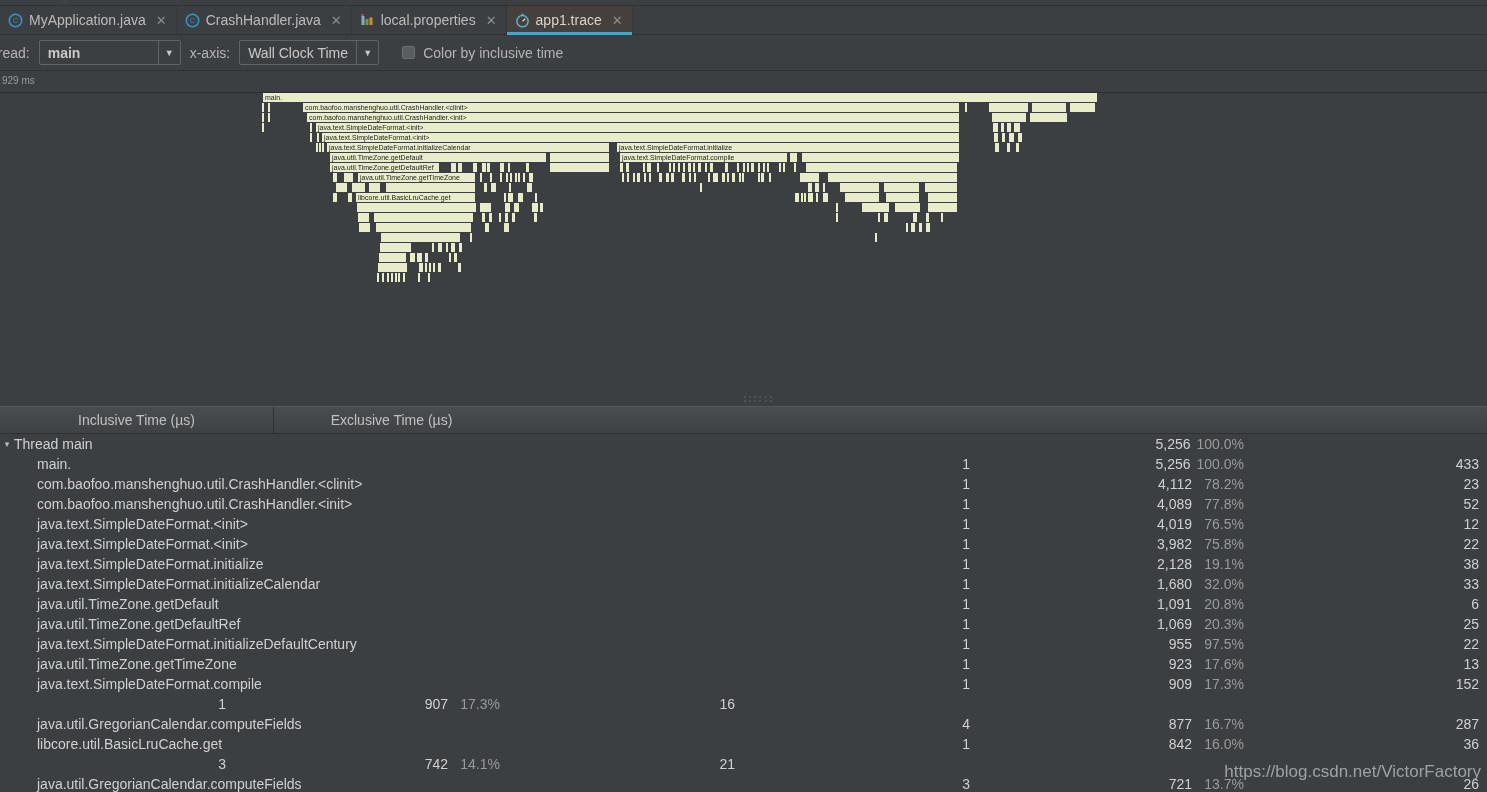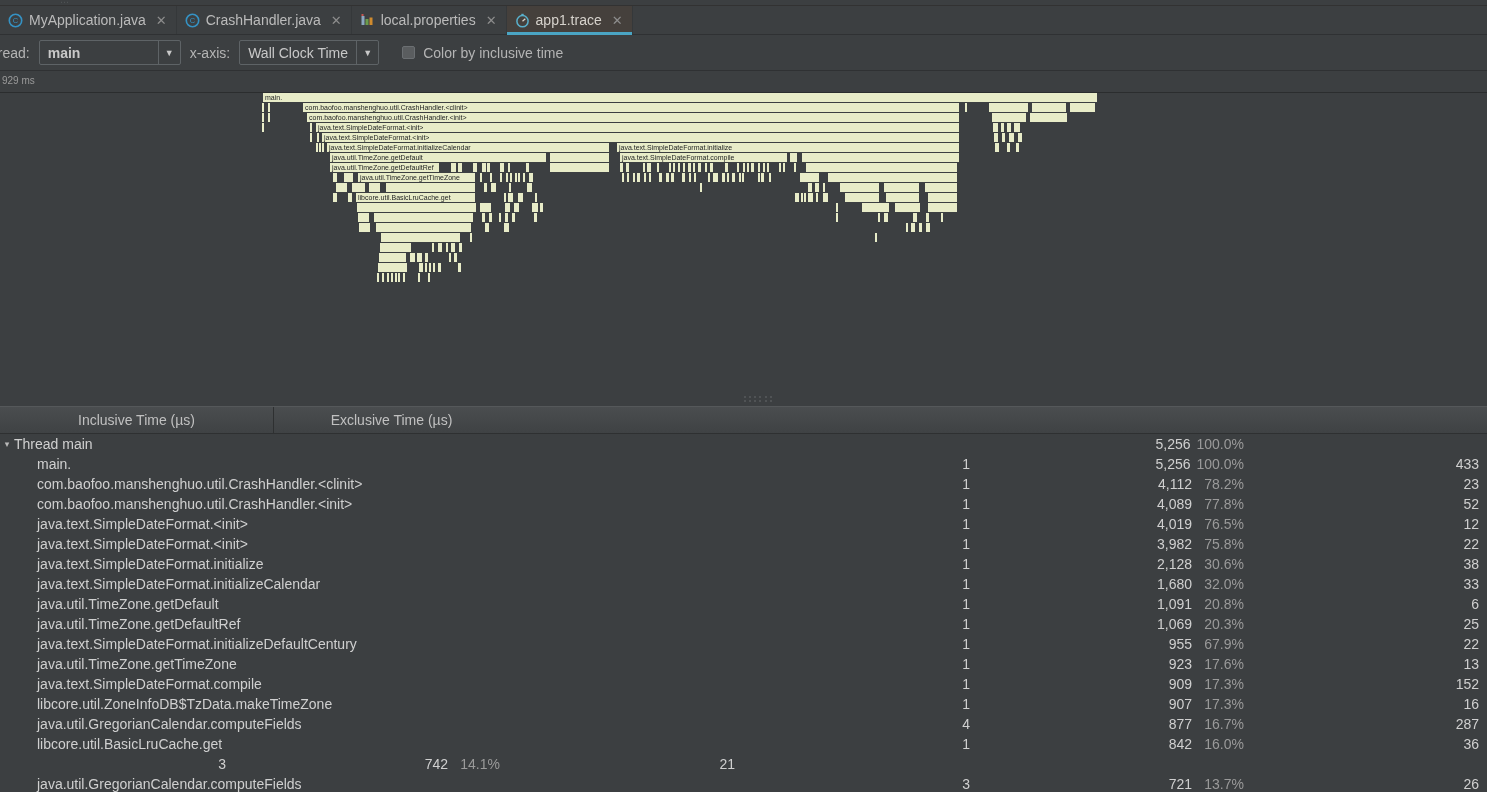--- a/index.html
+++ b/index.html
@@ -552,21 +552,21 @@
           <div class="td excl">22</div>
         </div>
         <div class="trow">
           <div class="td name">
             <span class="twisty"></span>
             <span class="nm-text" style="margin-left: 23px;">java.text.SimpleDateFormat.initialize</span>
           </div>
           <div class="td count">1</div>
           <div class="td incl">
             <span class="num">2,128</span>
-            <span class="pct">30.6%</span>
+            <span class="pct">19.1%</span>
           </div>
           <div class="td excl">38</div>
         </div>
         <div class="trow">
           <div class="td name">
             <span class="twisty"></span>
             <span class="nm-text" style="margin-left: 23px;">java.text.SimpleDateFormat.initializeCalendar</span>
           </div>
           <div class="td count">1</div>
           <div class="td incl">
@@ -600,21 +600,21 @@
           <div class="td excl">25</div>
         </div>
         <div class="trow">
           <div class="td name">
             <span class="twisty"></span>
             <span class="nm-text" style="margin-left: 23px;">java.text.SimpleDateFormat.initializeDefaultCentury</span>
           </div>
           <div class="td count">1</div>
           <div class="td incl">
             <span class="num">955</span>
-            <span class="pct">67.9%</span>
+            <span class="pct">97.5%</span>
           </div>
           <div class="td excl">22</div>
         </div>
         <div class="trow">
           <div class="td name">
             <span class="twisty"></span>
             <span class="nm-text" style="margin-left: 23px;">java.util.TimeZone.getTimeZone</span>
           </div>
           <div class="td count">1</div>
           <div class="td incl">
@@ -629,24 +629,20 @@
             <span class="nm-text" style="margin-left: 23px;">java.text.SimpleDateFormat.compile</span>
           </div>
           <div class="td count">1</div>
           <div class="td incl">
             <span class="num">909</span>
             <span class="pct">17.3%</span>
           </div>
           <div class="td excl">152</div>
         </div>
         <div class="trow">
-          <div class="td name">
-            <span class="twisty"></span>
-            <span class="nm-text" style="margin-left: 23px;">libcore.util.ZoneInfoDB$TzData.makeTimeZone</span>
-          </div>
           <div class="td count">1</div>
           <div class="td incl">
             <span class="num">907</span>
             <span class="pct">17.3%</span>
           </div>
           <div class="td excl">16</div>
         </div>
         <div class="trow">
           <div class="td name">
             <span class="twisty"></span>
@@ -687,13 +683,14 @@
           <div class="td count">3</div>
           <div class="td incl">
             <span class="num">721</span>
             <span class="pct">13.7%</span>
           </div>
           <div class="td excl">26</div>
         </div>
       </div>
   </div>
 
+  <div class="watermark">https://blog.csdn.net/VictorFactory</div>
 </div>
 
 </body></html>

